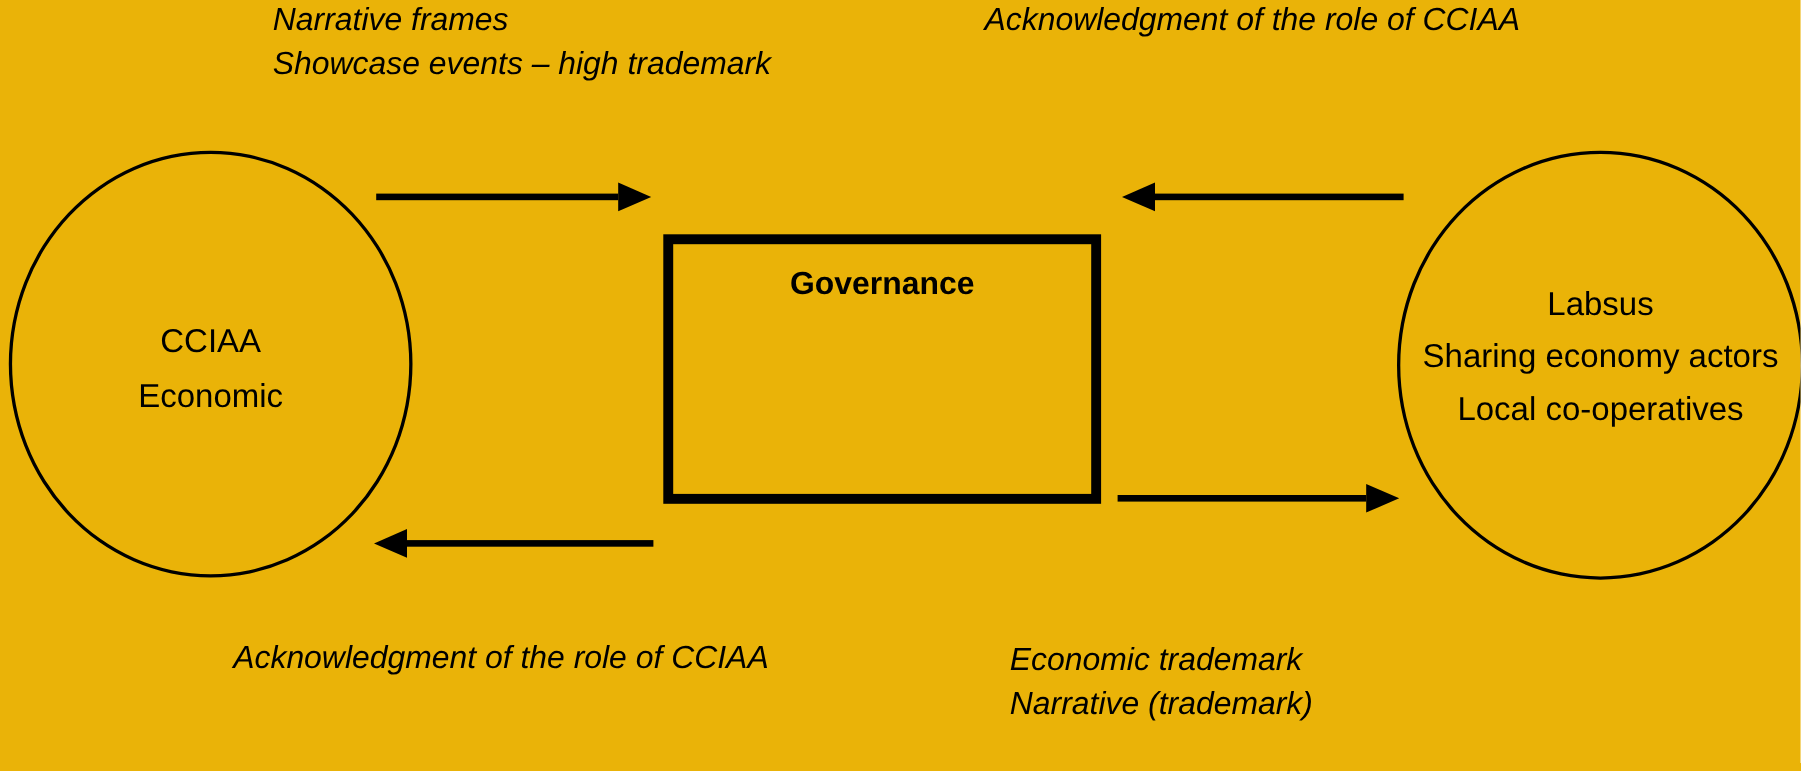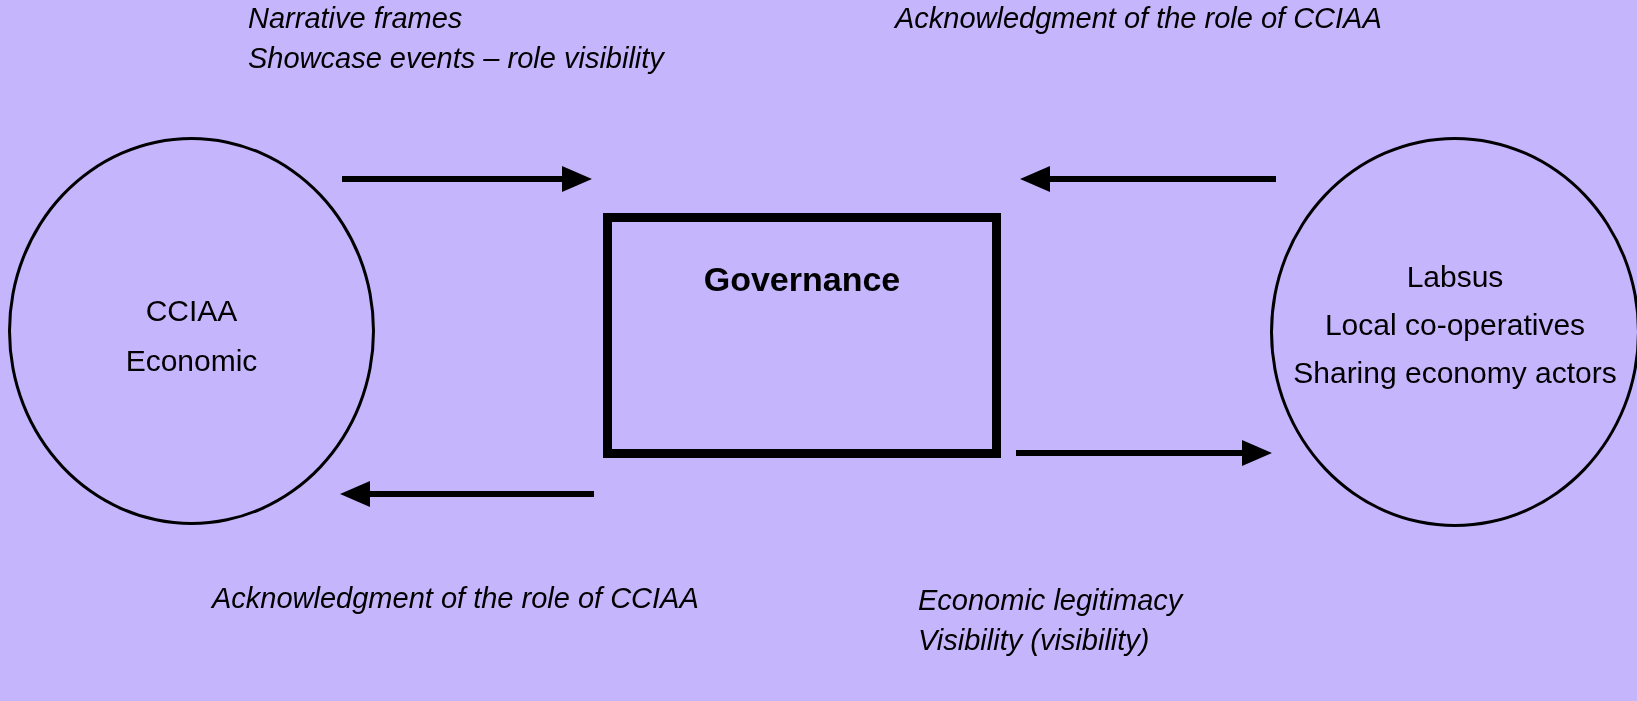--- a/index.html
+++ b/index.html
@@ -4,21 +4,21 @@
 <style>
   html, body {
     margin: 0;
     padding: 0;
     background: #ffffff;
   }
   .canvas {
     position: relative;
     width: 1637px;
     height: 701px;
-    background: #c4b5fd;
+    background: #eab308;
     font-family: "Liberation Sans", sans-serif;
     color: #000000;
     overflow: hidden;
   }
 
   
   .note {
     position: absolute;
     font-style: italic;
     font-size: 29px;
@@ -57,22 +57,22 @@
     position: absolute;
     left: 603px;
     top: 213px;
     width: 398px;
     height: 245px;
     border: 9px solid #000000;
     box-sizing: border-box;
     text-align: center;
   }
   .gov-text {
-    padding-top: 30px;
-    font-size: 34px;
+    padding-top: 9px;
+    font-size: 29px;
     font-weight: bold;
     line-height: 55px;
   }
 
   
   .arrow {
     position: absolute;
     height: 26px;
     display: flex;
     align-items: center;
@@ -99,21 +99,21 @@
   .arrow-bottom-left  { left: 340px;  top: 481px; width: 254px; }
   .arrow-bottom-right { left: 1016px; top: 440px; width: 256px; }
 </style>
 </head>
 <body>
 
 <div class="canvas">
 
   <div class="note note-top-left">
     <div>Narrative frames</div>
-    <div>Showcase events – role visibility</div>
+    <div>Showcase events – high trademark</div>
   </div>
 
   <div class="note note-top-right">
     <div>Acknowledgment of the role of CCIAA</div>
   </div>
 
   <div class="circle circle-left">
     <div class="circle-text">
       <div>CCIAA</div>
       <div>Economic</div>
@@ -122,22 +122,22 @@
 
   <div class="gov-box">
     <div class="gov-text">
       <div>Governance</div>
     </div>
   </div>
 
   <div class="circle circle-right">
     <div class="circle-text">
       <div>Labsus</div>
+      <div>Sharing economy actors</div>
       <div>Local co-operatives</div>
-      <div>Sharing economy actors</div>
     </div>
   </div>
 
   <div class="arrow arrow-top-left">
     <div class="shaft"></div>
     <div class="head-right"></div>
   </div>
 
   <div class="arrow arrow-top-right">
     <div class="head-left"></div>
@@ -152,17 +152,17 @@
   <div class="arrow arrow-bottom-right">
     <div class="shaft"></div>
     <div class="head-right"></div>
   </div>
 
   <div class="note note-bottom-left">
     <div>Acknowledgment of the role of CCIAA</div>
   </div>
 
   <div class="note note-bottom-right">
-    <div>Economic legitimacy</div>
-    <div>Visibility (visibility)</div>
+    <div>Economic trademark</div>
+    <div>Narrative (trademark)</div>
   </div>
 
 </div>
 
 </body></html>

